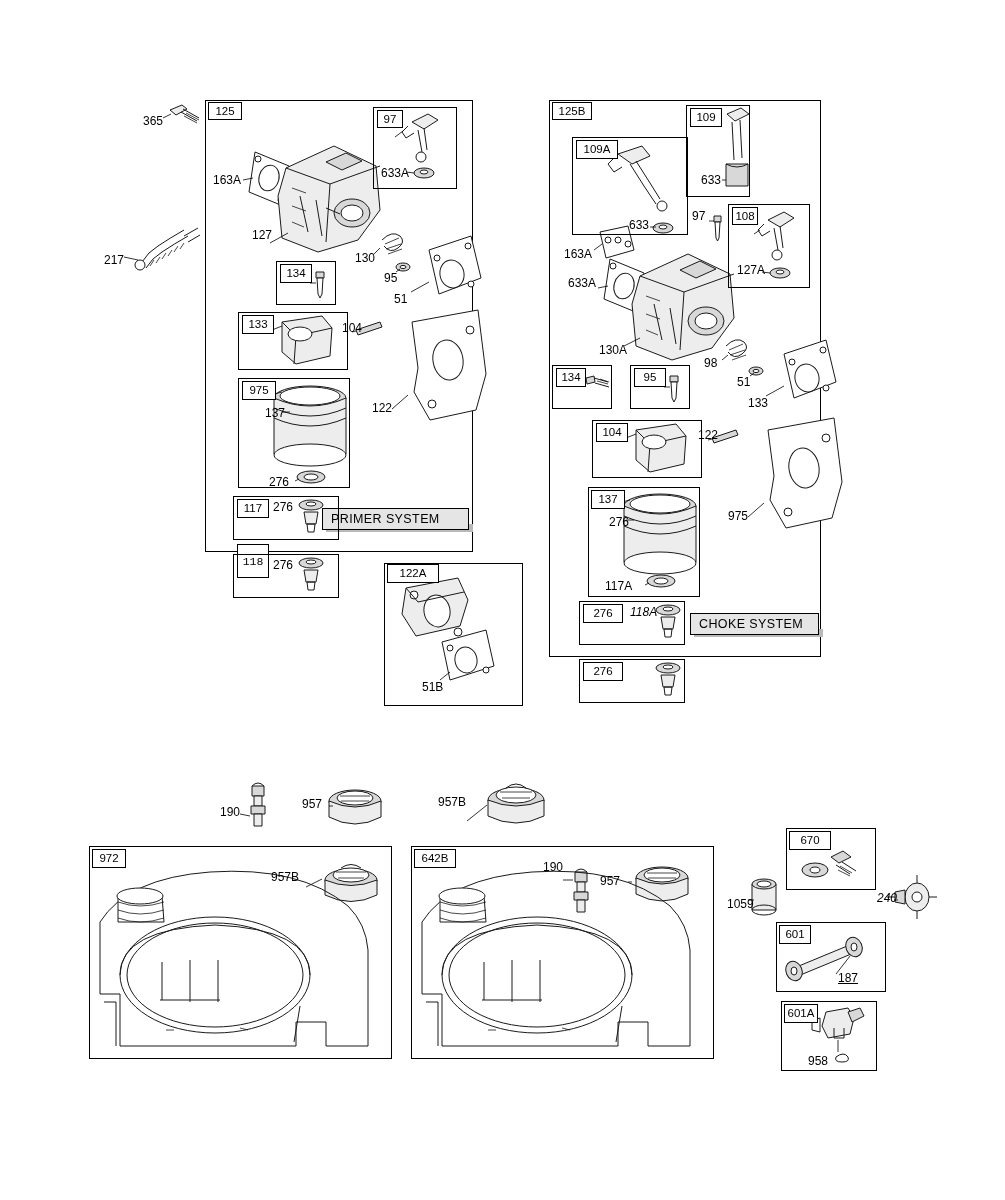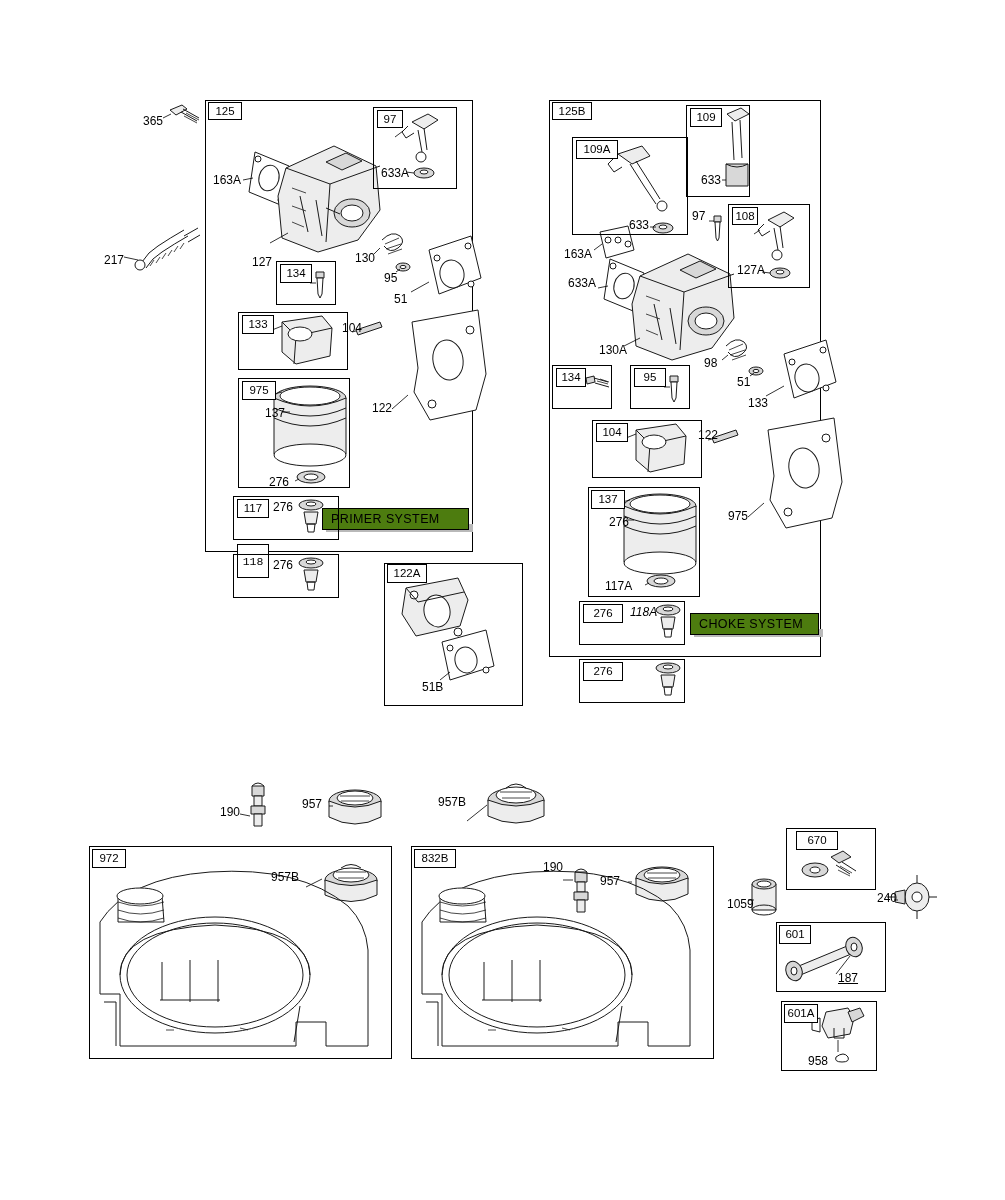--- a/index.html
+++ b/index.html
@@ -3,21 +3,21 @@
 <meta charset="utf-8">
 <style>
   html,body{margin:0;padding:0;background:#ffffff;}
   body{width:1005px;height:1200px;font-family:"Liberation Sans",sans-serif;color:#000;}
   #sheet{position:relative;width:1005px;height:1200px;overflow:hidden;}
 
   .box{position:absolute;border:1px solid #000;box-sizing:border-box;background:transparent;}
   .lbl{position:absolute;font-size:12px;line-height:13px;color:#000;white-space:nowrap;}
   .lblbox{position:absolute;border:1px solid #000;box-sizing:border-box;font-size:11.5px;
           line-height:13px;display:flex;align-items:center;justify-content:center;background:#fff;}
-  .sysbox{position:absolute;border:1px solid #000;box-sizing:border-box;background:#4d7c0f;
+  .sysbox{position:absolute;border:1px solid #000;box-sizing:border-box;background:#e5e5e5;
           font-size:12.5px;letter-spacing:.4px;display:flex;align-items:center;padding-left:8px;}
   .sysshadow{position:absolute;background:#b9b9b9;}
   svg{position:absolute;left:0;top:0;overflow:visible;}
   .pt{fill:none;stroke:#1a1a1a;stroke-width:1;}
   .pt2{fill:none;stroke:#1a1a1a;stroke-width:.8;}
   .fillw{fill:#ffffff;stroke:#1a1a1a;stroke-width:1;}
   .fillg{fill:#ededed;stroke:#1a1a1a;stroke-width:1;}
   .fillgd{fill:#d8d8d8;stroke:#1a1a1a;stroke-width:1;}
   .lead{stroke:#000;stroke-width:.8;fill:none;}
 </style>
@@ -476,21 +476,21 @@
     </div>
   <div class="lblbox" style="left:242px;top:381px;width:34px;height:19px;">
       <span>975</span>
     </div>
   <div class="lblbox" style="left:237px;top:499px;width:32px;height:19px;text-align:center;">
       <span>117</span>
     </div>
   <div class="lblbox" style="left:237px;top:544px;width:32px;height:34px;font-family:Liberation Mono, monospace;">
       <span>118</span>
     </div>
-  <div class="lblbox" style="left:387px;top:564px;width:40px;height:19px;">
+  <div class="lblbox" style="left:387px;top:564px;width:52px;height:19px;">
       <span>122A</span>
     </div>
 
   <div class="lblbox" style="left:552px;top:102px;width:40px;height:18px;">
       <span>125B</span>
     </div>
   <div class="lblbox" style="left:576px;top:140px;width:42px;height:19px;">
       <span>109A</span>
     </div>
   <div class="lblbox" style="left:690px;top:108px;width:32px;height:19px;">
@@ -515,23 +515,23 @@
       <span>276</span>
     </div>
   <div class="lblbox" style="left:583px;top:662px;width:40px;height:19px;">
       <span>276</span>
     </div>
 
   <div class="lblbox" style="left:92px;top:849px;width:34px;height:19px;">
       <span>972</span>
     </div>
   <div class="lblbox" style="left:414px;top:849px;width:42px;height:19px;">
-      <span>832B</span>
-    </div>
-  <div class="lblbox" style="left:789px;top:831px;width:42px;height:19px;margin-left:7px;">
+      <span>642B</span>
+    </div>
+  <div class="lblbox" style="left:789px;top:831px;width:42px;height:19px;">
       <span>670</span>
     </div>
   <div class="lblbox" style="left:779px;top:925px;width:32px;height:19px;">
       <span>601</span>
     </div>
   <div class="lblbox" style="left:784px;top:1004px;width:34px;height:19px;">
       <span>601A</span>
     </div>
 
   <div class="box" style="left:776px;top:922px;width:110px;height:70px;"></div>
@@ -550,21 +550,21 @@
   <div class="box" style="left:630px;top:365px;width:60px;height:44px;"></div>
   <div class="box" style="left:592px;top:420px;width:110px;height:58px;"></div>
   <div class="box" style="left:588px;top:487px;width:112px;height:110px;"></div>
   <div class="box" style="left:579px;top:601px;width:106px;height:44px;"></div>
   <div class="box" style="left:579px;top:659px;width:106px;height:44px;"></div>
 
   <div class="lbl" style="left:143px;top:115px;"><span>365</span></div>
   <div class="lbl" style="left:213px;top:174px;"><span>163A</span></div>
   <div class="lbl" style="left:381px;top:167px;"><span>633A</span></div>
   <div class="lbl" style="left:104px;top:254px;"><span>217</span></div>
-  <div class="lbl" style="left:252px;top:256px;text-align:center;"><span>127</span></div>
+  <div class="lbl" style="left:252px;top:229px;text-align:center;"><span>127</span></div>
   <div class="lbl" style="left:355px;top:252px;"><span>130</span></div>
   <div class="lbl" style="left:384px;top:272px;"><span>95</span></div>
   <div class="lbl" style="left:394px;top:293px;"><span>51</span></div>
   <div class="lbl" style="left:342px;top:322px;"><span>104</span></div>
   <div class="lbl" style="left:265px;top:407px;"><span>137</span></div>
   <div class="lbl" style="left:372px;top:402px;"><span>122</span></div>
   <div class="lbl" style="left:269px;top:476px;"><span>276</span></div>
   <div class="lbl" style="left:273px;top:501px;"><span>276</span></div>
   <div class="lbl" style="left:273px;top:559px;"><span>276</span></div>
   <div class="lbl" style="left:422px;top:681px;"><span>51B</span></div>
@@ -586,17 +586,17 @@
   <div class="lbl" style="left:630px;top:606px;font-style:italic;"><span>118A</span></div>
   <div class="lbl" style="left:630px;top:664px;"><span></span></div>
 
   <div class="lbl" style="left:220px;top:806px;"><span>190</span></div>
   <div class="lbl" style="left:302px;top:798px;"><span>957</span></div>
   <div class="lbl" style="left:438px;top:796px;"><span>957B</span></div>
   <div class="lbl" style="left:271px;top:871px;"><span>957B</span></div>
   <div class="lbl" style="left:543px;top:861px;"><span>190</span></div>
   <div class="lbl" style="left:600px;top:875px;"><span>957</span></div>
   <div class="lbl" style="left:727px;top:898px;"><span>1059</span></div>
-  <div class="lbl" style="left:877px;top:892px;"><span>240</span></div>
+  <div class="lbl" style="left:877px;top:892px;font-style:italic;"><span>240</span></div>
   <div class="lbl" style="left:838px;top:972px;text-decoration:underline;"><span>187</span></div>
   <div class="lbl" style="left:808px;top:1055px;"><span>958</span></div>
 
 </div>
 
 </body></html>

